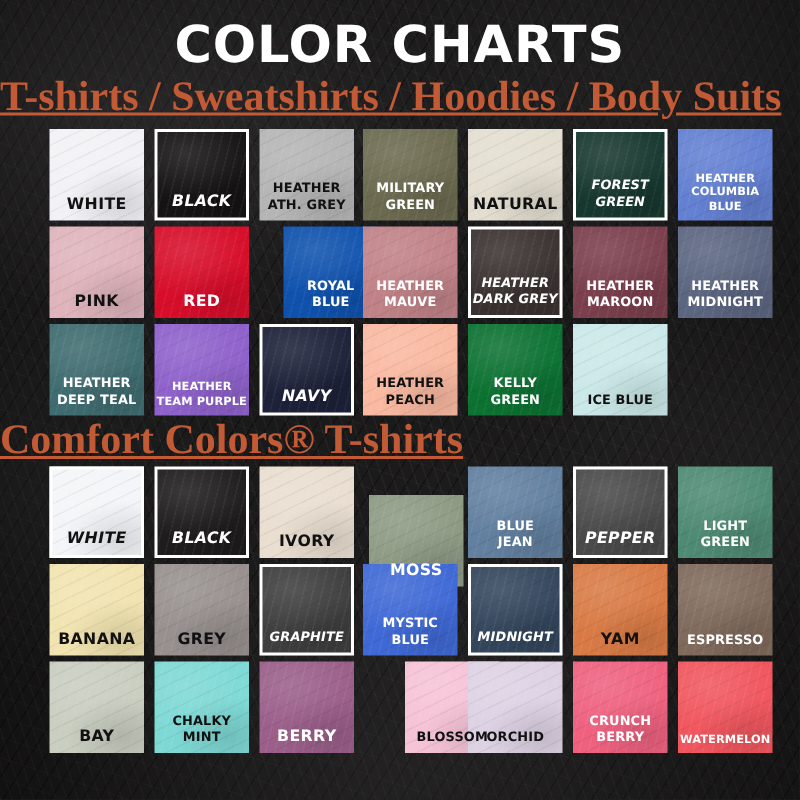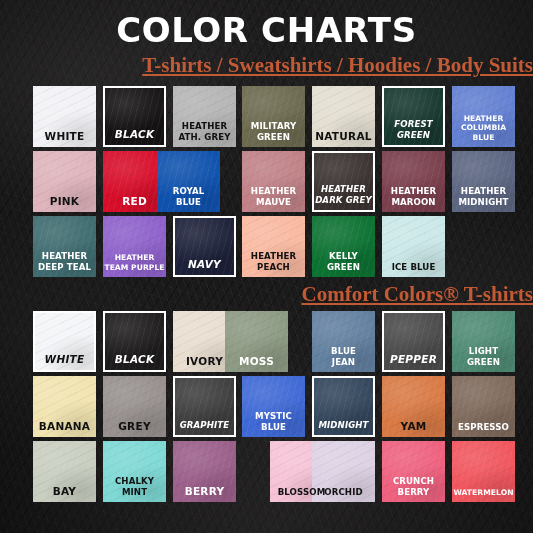--- a/index.html
+++ b/index.html
@@ -54,25 +54,25 @@
     font-size: 34px;
     font-weight: 700;
     letter-spacing: 0.6px;
     line-height: 40px;
     z-index: 3;
   }
   .section-title {
     position: absolute;
     left: 0;
     width: 533px;
-    text-align: right;
+    text-align: left;
     color: #c25a35;
     font-family: "Liberation Serif", serif;
     font-weight: 700;
-    font-size: 21px;
+    font-size: 28px;
     line-height: 26px;
     text-decoration: underline;
     text-underline-offset: 2px;
     z-index: 3;
     white-space: nowrap;
   }
   #title-apparel { top: 52px; }
   #title-comfort { top: 281px; }
 
   
@@ -172,21 +172,21 @@
 COLUMBIA BLUE</span>
         </div>
       </div>
       <div class="row">
         <div class="swatch" style="left: 0px; background-color: rgb(223, 180, 188);">
           <span class="swatch-label" style="color: rgb(17, 17, 17);">PINK</span>
         </div>
         <div class="swatch" style="left: 70px; background-color: rgb(216, 13, 42);">
           <span class="swatch-label" style="color: rgb(255, 255, 255);">RED</span>
         </div>
-        <div class="swatch" style="left: 124px; background-color: rgb(15, 82, 174);">
+        <div class="swatch" style="left: 156px; background-color: rgb(15, 82, 174);">
           <span class="swatch-label sm" style="color: rgb(255, 255, 255);">ROYAL
 BLUE</span>
         </div>
         <div class="swatch" style="left: 209px; background-color: rgb(192, 130, 135);">
           <span class="swatch-label sm" style="color: rgb(255, 255, 255);">HEATHER
 MAUVE</span>
         </div>
         <div class="swatch outlined" style="left: 279px; background-color: rgb(58, 50, 48);">
           <span class="swatch-label sm" style="color: rgb(255, 255, 255);">HEATHER
 DARK GREY</span>
@@ -232,21 +232,21 @@
       <div class="row">
         <div class="swatch outlined" style="left: 0px; background-color: rgb(244, 245, 248);">
           <span class="swatch-label" style="color: rgb(17, 17, 17);">WHITE</span>
         </div>
         <div class="swatch outlined" style="left: 70px; background-color: rgb(30, 28, 28);">
           <span class="swatch-label" style="color: rgb(255, 255, 255);">BLACK</span>
         </div>
         <div class="swatch" style="left: 140px; background-color: rgb(233, 222, 208);">
           <span class="swatch-label" style="color: rgb(17, 17, 17);">IVORY</span>
         </div>
-        <div class="swatch" style="left: 192px; background-color: rgb(141, 154, 131);">
+        <div class="swatch" style="left: 213px; background-color: rgb(141, 154, 131); margin-top: 19px;">
           <span class="swatch-label" style="color: rgb(255, 255, 255);">MOSS</span>
         </div>
         <div class="swatch" style="left: 279px; background-color: rgb(98, 128, 160);">
           <span class="swatch-label sm" style="color: rgb(255, 255, 255);">BLUE
 JEAN</span>
         </div>
         <div class="swatch outlined" style="left: 349px; background-color: rgb(74, 74, 74);">
           <span class="swatch-label" style="color: rgb(255, 255, 255);">PEPPER</span>
         </div>
         <div class="swatch" style="left: 419px; background-color: rgb(79, 139, 116);">

